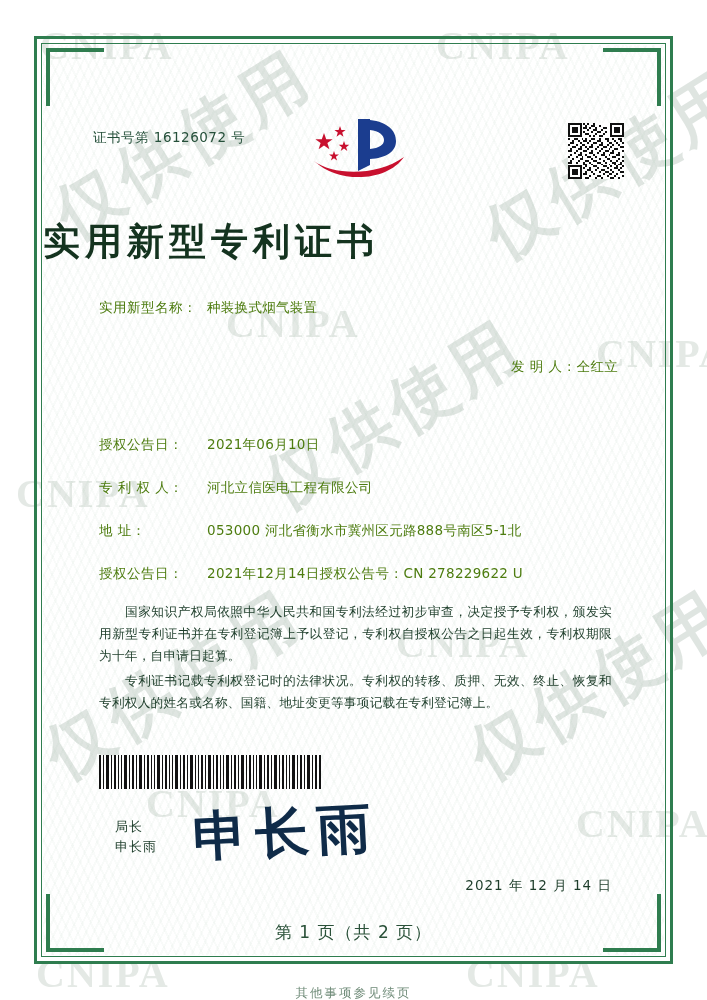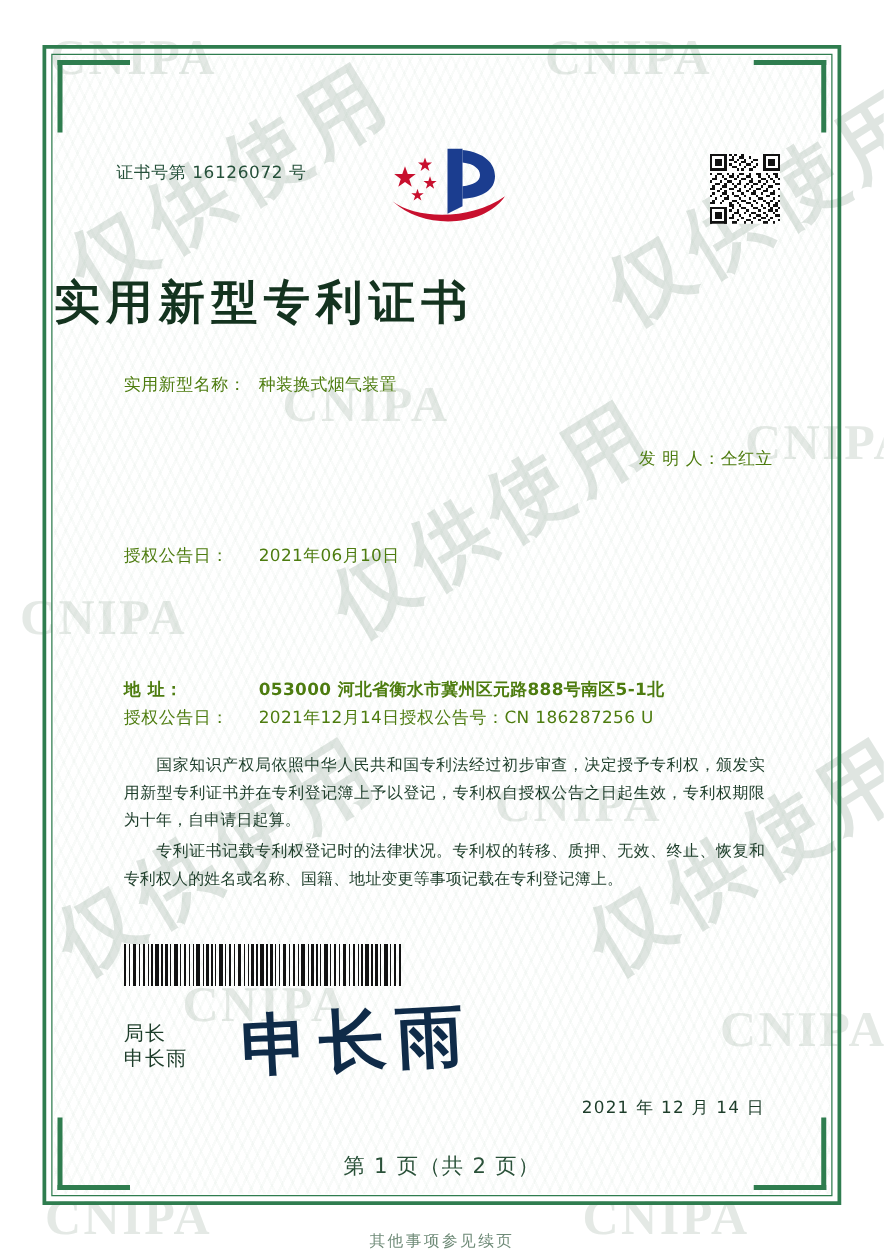--- a/index.html
+++ b/index.html
@@ -151,21 +151,21 @@
   .field-inline-label {
     display: inline-block;
     letter-spacing: 0.5px;
   }
 
   #row-name     { top: 254px; }
   #row-inventor { top: 313px; text-align: right; }
   #row-patentno { top: 345px; }
   #row-appdate  { top: 391px; }
   #row-owner    { top: 434px; }
-  #row-address  { top: 498px; font-weight: bold; }
+  #row-address  { top: 477px; }
   #row-grant    { top: 520px; }
 
   
   .para {
     position: absolute;
     left: 56px;
     right: 52px;
     font-size: 12.7px;
     line-height: 22px;
     text-align: justify;
@@ -181,23 +181,23 @@
     position: absolute;
     left: 56px;
     top: 710px;
     width: 222px;
     height: 34px;
   }
 
   
   #director-block {
     position: absolute;
-    left: 56px;
+    left: 72px;
     top: 772px;
-    font-size: 16px;
+    font-size: 13px;
     line-height: 20px;
     letter-spacing: 1px;
   }
   #signature {
     position: absolute;
     left: 150px;
     top: 752px;
     font-size: 54px;
     font-family: "DejaVu Serif", "Liberation Serif", serif;
     color: #0f2b48;
@@ -487,27 +487,30 @@
 
     <div class="field-row" id="row-inventor">
       <span class="field-label w8">发    明    人：</span><span class="field-value">仝红立</span>
     </div>
 
 
     <div class="field-row" id="row-appdate">
       <span class="field-label w8">授权公告日：</span><span class="field-value">2021年06月10日</span>
     </div>
 
+    <div class="field-row" id="row-owner">
+      <span class="field-label w8">专  利  权  人：</span><span class="field-value">河北立信医电工程有限公司</span>
+    </div>
 
     <div class="field-row" id="row-address">
       <span class="field-label w8">地          址：</span><span class="field-value">053000 河北省衡水市冀州区元路888号南区5-1北</span>
     </div>
 
     <div class="field-row" id="row-grant">
-      <span class="field-label w8">授权公告日：</span><span class="field-value">2021年12月14日</span><span class="field-inline-label">授权公告号：</span><span class="field-value">CN 186287256 U</span>
+      <span class="field-label w8">授权公告日：</span><span class="field-value">2021年12月14日</span><span class="field-inline-label">授权公告号：</span><span class="field-value">CN 278229622 U</span>
     </div>
 
     <div class="para" id="para-1">国家知识产权局依照中华人民共和国专利法经过初步审查，决定授予专利权，颁发实用新型专利证书并在专利登记簿上予以登记，专利权自授权公告之日起生效，专利权期限为十年，自申请日起算。</div>
     <div class="para" id="para-2">专利证书记载专利权登记时的法律状况。专利权的转移、质押、无效、终止、恢复和专利权人的姓名或名称、国籍、地址变更等事项记载在专利登记簿上。</div>
 
     <div id="barcode">
       <svg viewBox="0 0 222 34" width="222" height="34" shape-rendering="crispEdges">
         <rect width="222" height="34" fill="#ffffff" fill-opacity="0"></rect>
         <g fill="#111111">
           <rect x="0" y="0" width="2" height="34"></rect>

